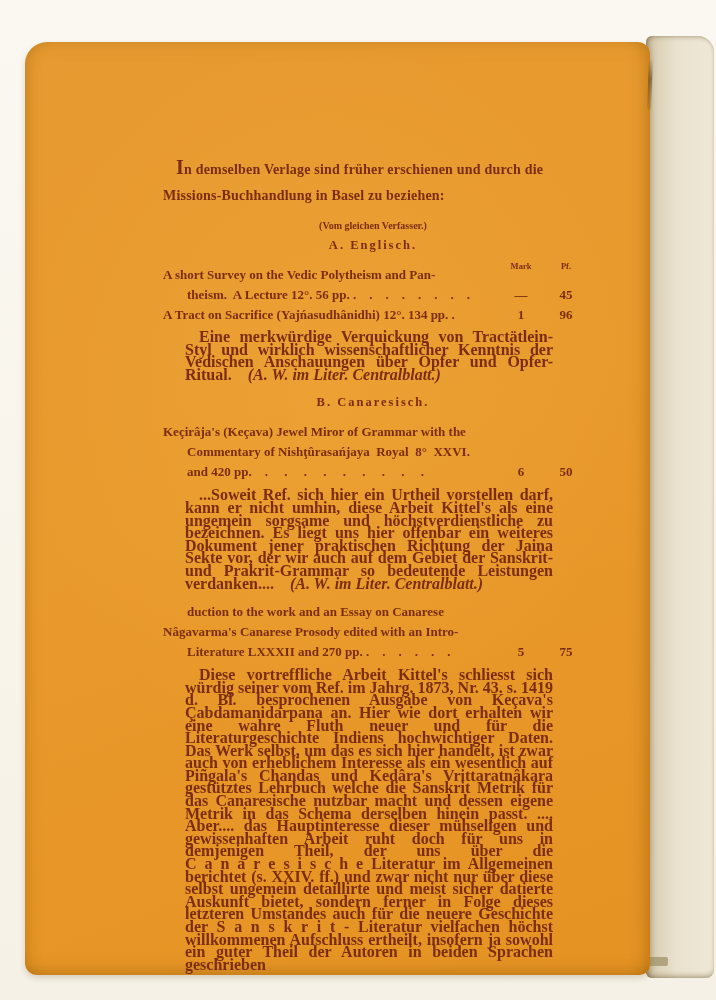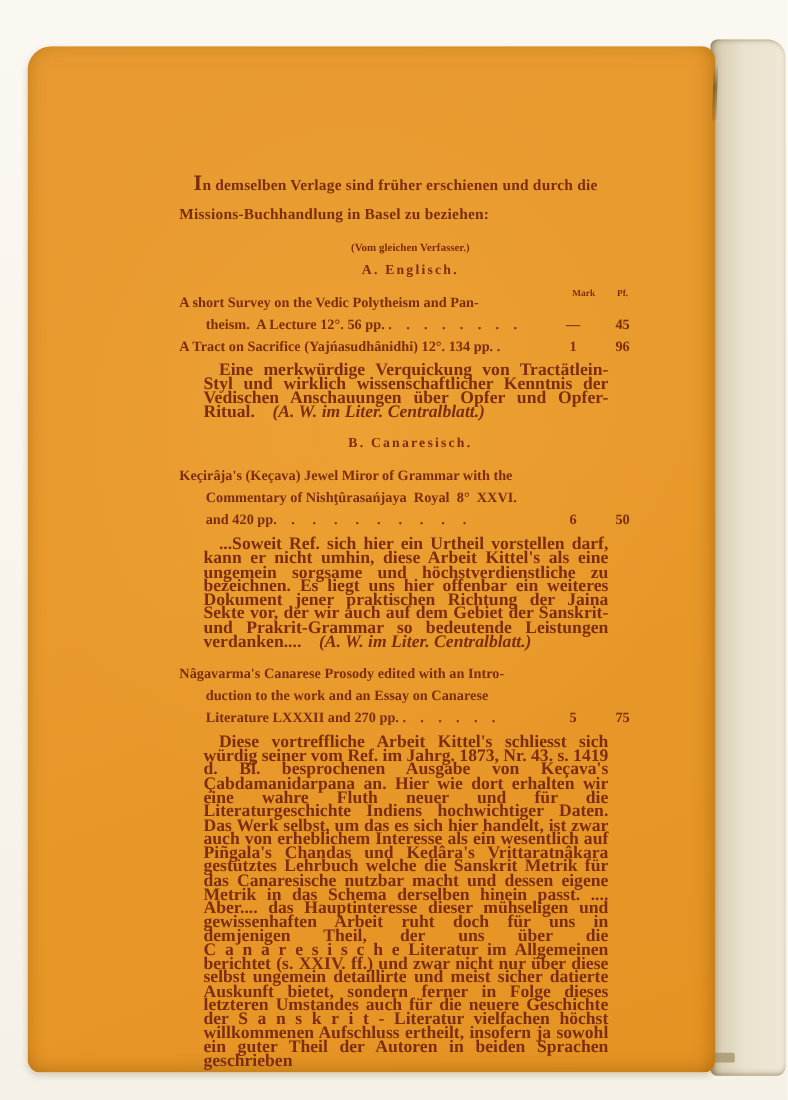--- a/index.html
+++ b/index.html
@@ -64,24 +64,24 @@
     font-size: 12.5px; font-weight: bold; letter-spacing: 2px;
   }
   .sec-heading.b { margin-top: 14px; }
 
   .entry { position: relative; margin-top: 12px; padding-right: 2px; }
   .entry + .entry { margin-top: 0; }
   .eline { display: block; white-space: pre; font-size: 13px; line-height: 20px; font-weight: bold; }
   .eline.cont { margin-left: 24px; }
 
   .colhead {
-    position: absolute; top: -4px; font-size: 8.5px; font-weight: bold; text-align: right;
+    position: absolute; top: -4px; font-size: 8.5px; font-weight: bold; text-align: center;
   }
   .colhead-mark { right: 42px; width: 40px; }
-  .colhead-pf   { right: 12px;  width: 34px; }
+  .colhead-pf   { right: 0px;  width: 34px; }
 
   .price {
     position: absolute; bottom: 2px; font-size: 13px; font-weight: bold; text-align: center;
   }
   .price-mark { right: 42px; width: 40px; }
   .price-pf   { right: 0px;  width: 34px; }
 
   .note {
     margin: 6px 12px 0 22px; width: 368px;
     font-size: 16px; line-height: 12.6px; font-weight: bold;
@@ -144,22 +144,22 @@
         <span class="price price-mark">6</span>
         <span class="price price-pf">50</span>
       </div>
 
       <div class="note after-entry">
         <span class="note-text">...Soweit Ref. sich hier ein Urtheil vorstellen darf, kann er nicht umhin, diese Arbeit Kittel's als eine ungemein sorgsame und höchstverdienstliche zu bezeichnen.  Es liegt uns hier offenbar ein weiteres Dokument jener praktischen Richtung der Jaina Sekte vor, der wir auch auf dem Gebiet der Sanskrit- und Prakrit-Grammar so bedeutende Leistungen verdanken....</span>
         <span class="citation">(A. W. im Liter. Centralblatt.)</span>
       </div>
 
       <div class="entry">
+        <span class="eline cont">duction to the work and an Essay on Canarese</span>
         <span class="eline">Nâgavarma's Canarese Prosody edited with an Intro-</span>
-        <span class="eline cont">duction to the work and an Essay on Canarese</span>
         <span class="eline cont">Literature LXXXII and 270 pp. .    .    .    .    .    .</span>
         <span class="price price-mark">5</span>
         <span class="price price-pf">75</span>
       </div>
 
       <div class="note after-entry">
         <span class="note-text">Diese vortreffliche Arbeit Kittel's schliesst sich würdig seiner vom Ref. im Jahrg. 1873, Nr. 43. s. 1419 d. Bl. besprochenen Ausgabe von Keçava's Çabdamanidarpana an. Hier wie dort erhalten wir eine wahre Fluth neuer und für die Literaturgeschichte Indiens hochwichtiger Daten.  Das Werk selbst, um das es sich hier handelt, ist zwar auch von erheblichem Interesse als ein wesentlich auf Piñgala's Chandas und Kedâra's Vrittaratnâkara gestütztes Lehrbuch welche die Sanskrit Metrik für das Canaresische nutzbar macht und dessen eigene Metrik in das Schema derselben hinein passt. .... Aber.... das Hauptinteresse dieser mühseligen und gewissenhaften Arbeit ruht doch für uns in demjenigen Theil, der uns über die C&nbsp;a&nbsp;n&nbsp;a&nbsp;r&nbsp;e&nbsp;s&nbsp;i&nbsp;s&nbsp;c&nbsp;h&nbsp;e Literatur im Allgemeinen berichtet (s. XXIV. ff.) und zwar nicht nur über diese selbst ungemein detaillirte und meist sicher datierte Auskunft bietet, sondern ferner in Folge dieses letzteren Umstandes auch für die neuere Geschichte der S&nbsp;a&nbsp;n&nbsp;s&nbsp;k&nbsp;r&nbsp;i&nbsp;t&nbsp;-&nbsp;Literatur vielfachen höchst willkommenen Aufschluss ertheilt, insofern ja sowohl ein guter Theil der Autoren in beiden Sprachen geschrieben</span>
       </div>
 
     </div>

